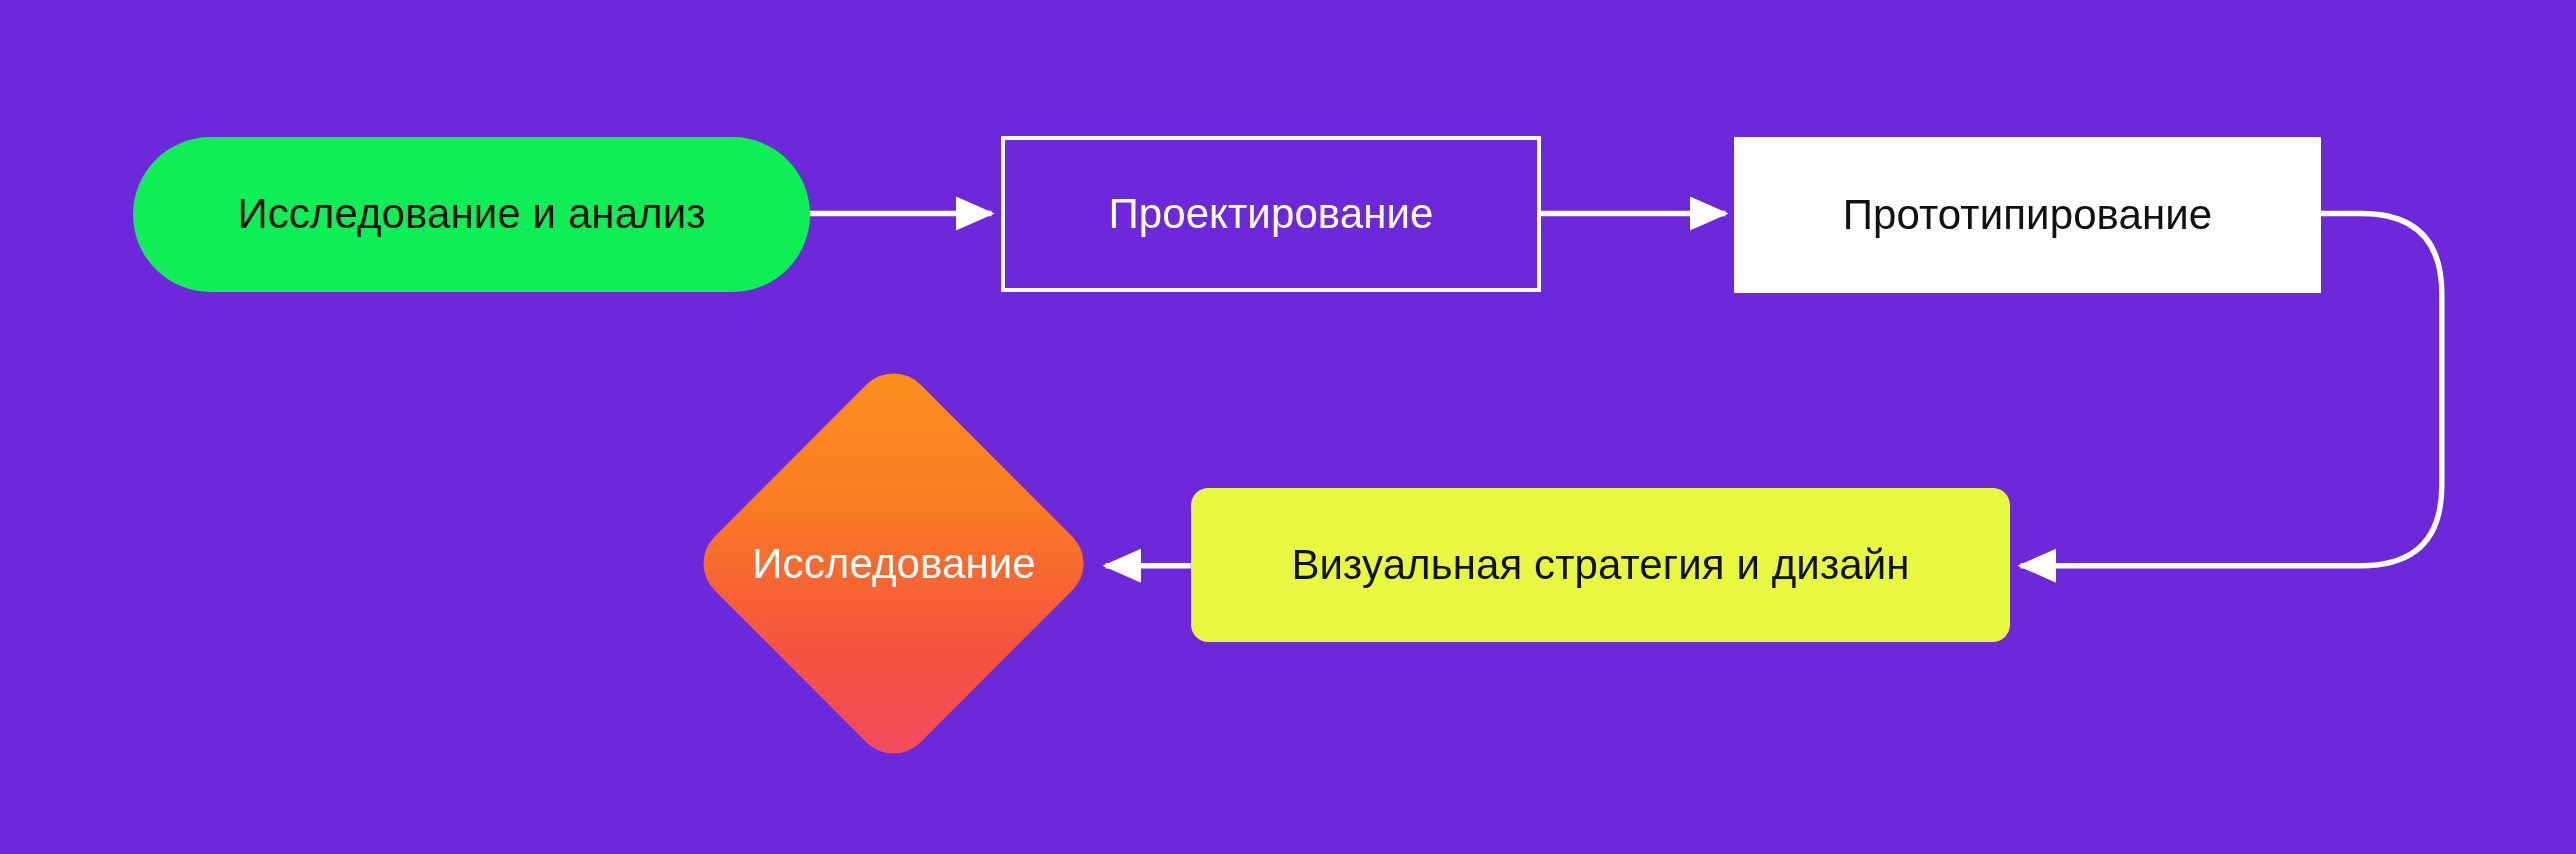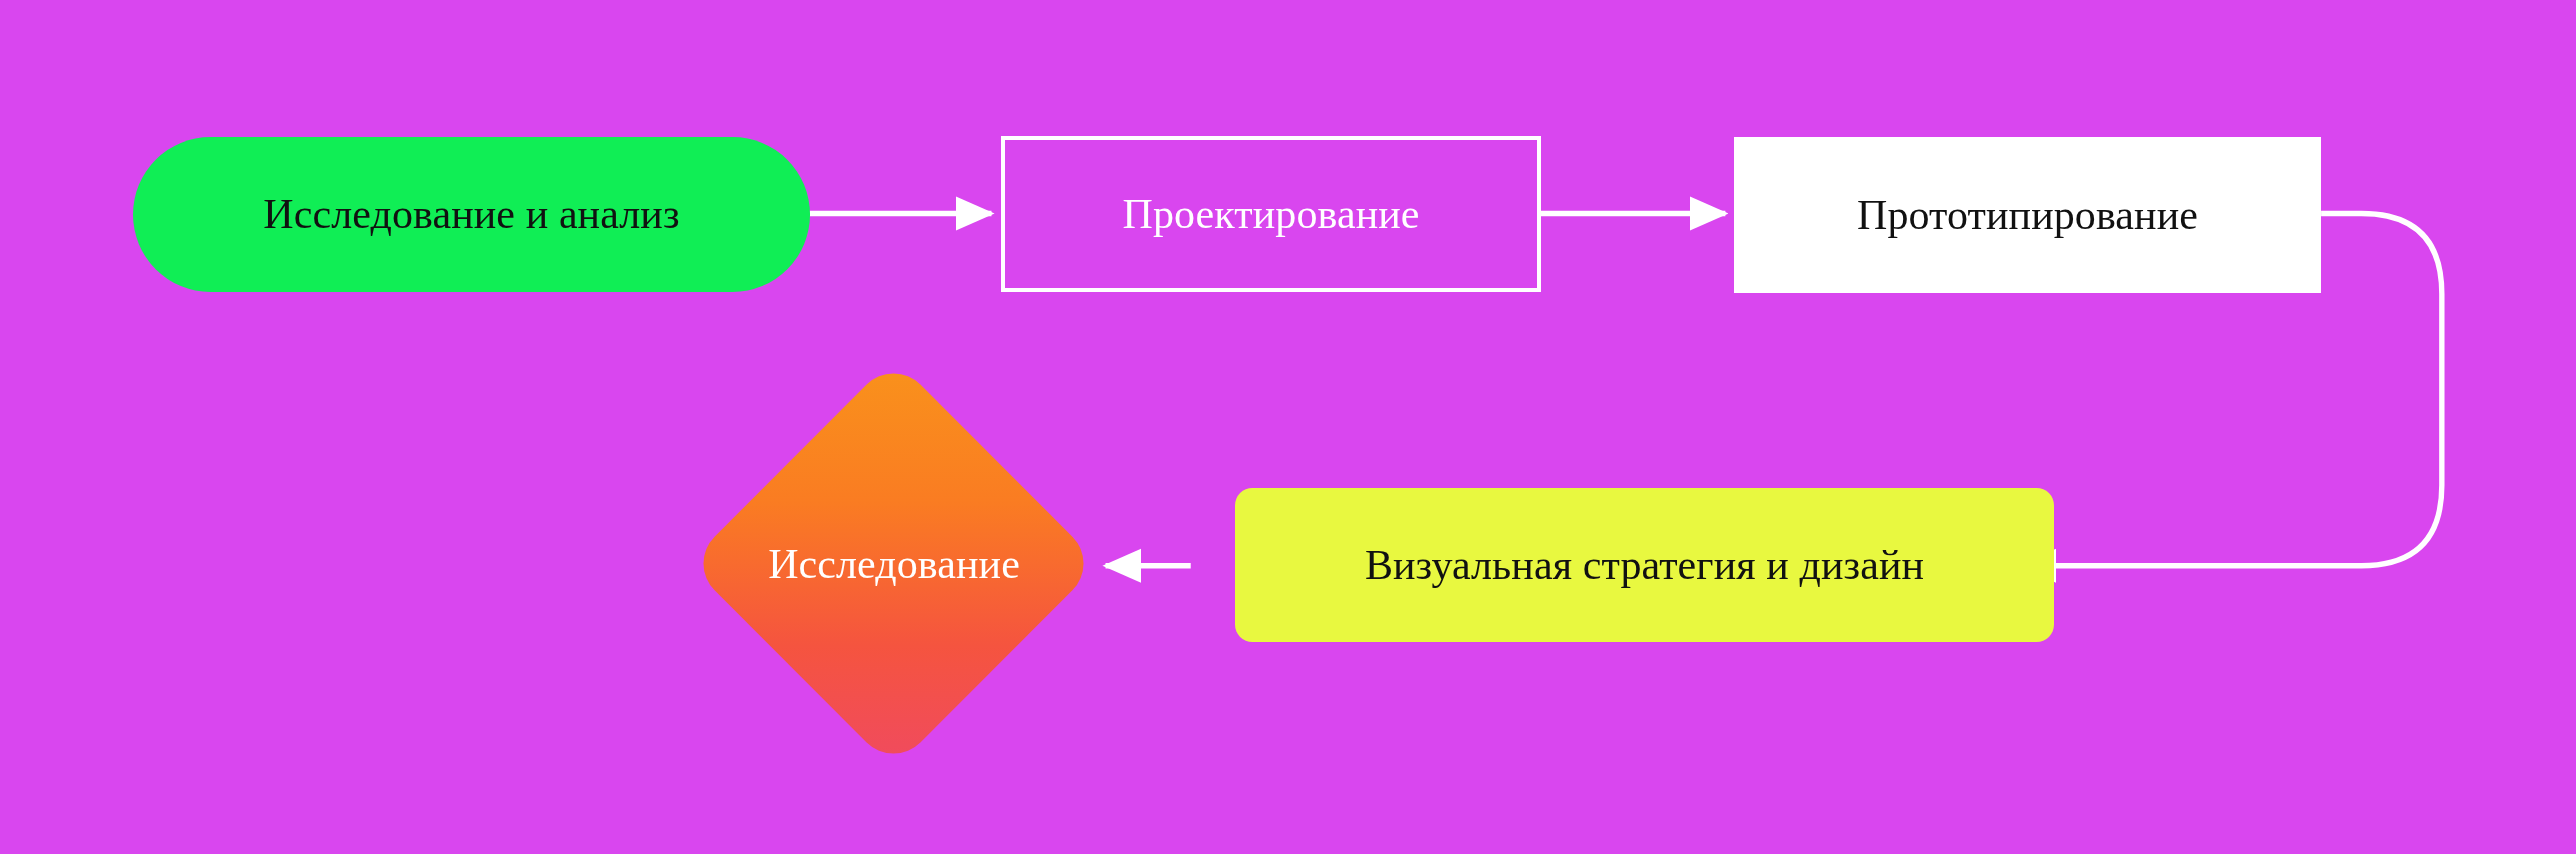--- a/index.html
+++ b/index.html
@@ -5,23 +5,23 @@
 <style>
   html, body {
     margin: 0;
     padding: 0;
     background: #947FD3;
   }
   #stage {
     position: relative;
     width: 2576px;
     height: 855px;
-    background: #d946ef;
+    background: #6d28d9;
     overflow: hidden;
-    font-family: Liberation Serif, serif;
+    font-family: Liberation Sans, sans-serif;
   }
   .node {
     position: absolute;
     display: flex;
     align-items: center;
     justify-content: center;
     box-sizing: border-box;
     text-align: center;
   }
   .node-label {
@@ -74,21 +74,20 @@
   }
 
   
   #node-visual {
     left: 1191px;
     top: 488px;
     width: 819px;
     height: 154px;
     background: #E8F840;
     border-radius: 17.4px;
-    margin-left: 44px;
   }
   #node-visual .node-label {
     color: #111111;
     font-size: 42px;
   }
 
   
   #node-docs {
     left: 688px;
     top: 358px;

